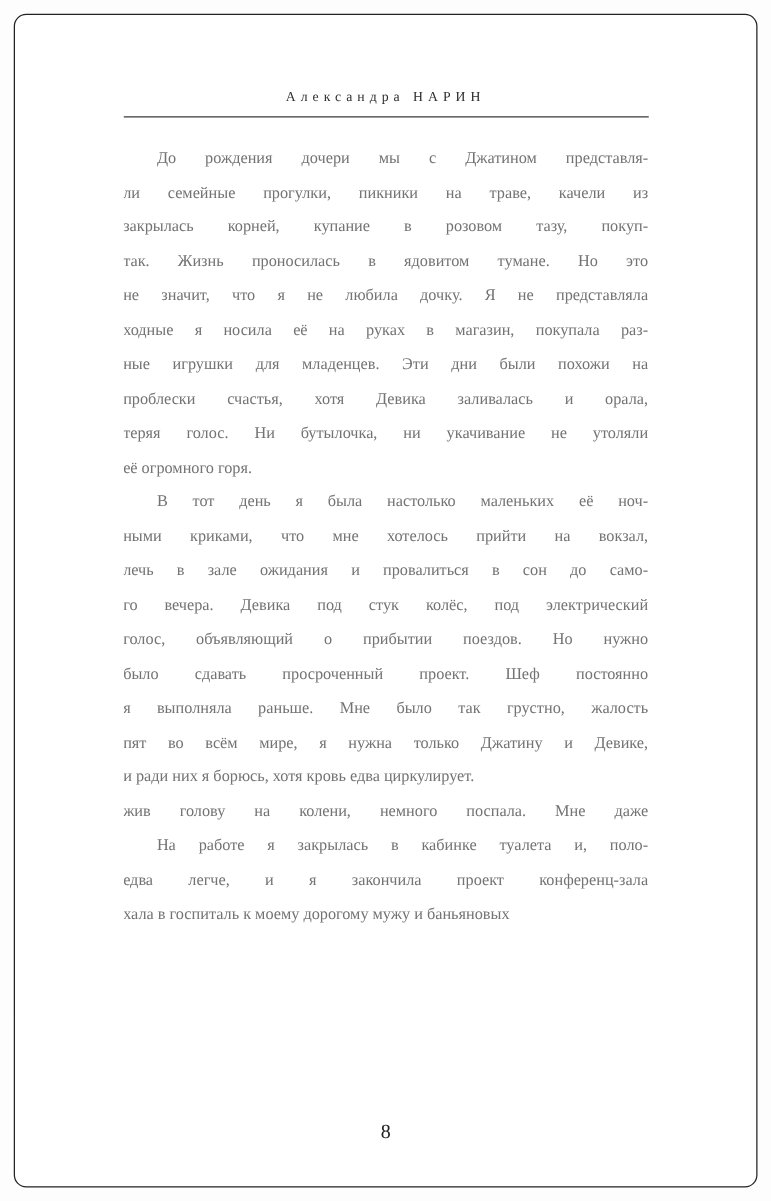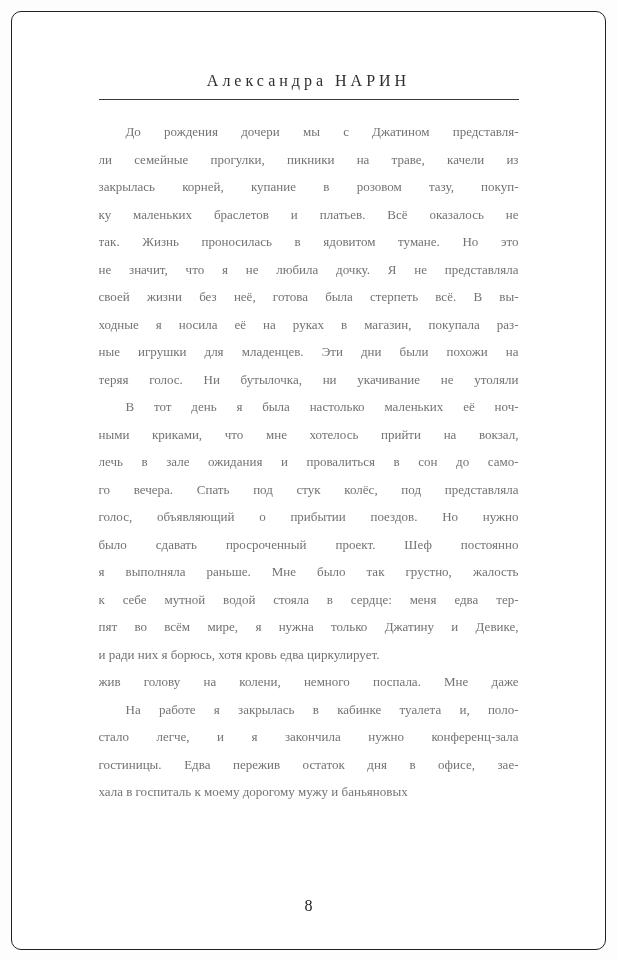--- a/index.html
+++ b/index.html
@@ -21,21 +21,21 @@
     right: 11px;
     bottom: 11px;
     border: 1.6px solid #222;
     border-radius: 10px;
     background: #ffffff;
     overflow: hidden;
   }
   .running-head {
     margin-top: 60px;
     text-align: center;
-    font-size: 16px;
+    font-size: 11px;
     letter-spacing: 4px;
     color: #2e2e2e;
   }
   .header-rule {
     width: 420px;
     border: none;
     border-top: 1.3px solid #3a3a3a;
     margin: 9px auto 0 auto;
   }
   .text-body {
@@ -76,45 +76,43 @@
   <header>
     <div class="running-head">Александра НАРИН</div>
     <hr class="header-rule">
   </header>
 
   <main class="text-body" id="text-body">
       <div class="paragraph">
         <div class="line first">До рождения дочери мы с Джатином представля-</div>
         <div class="line">ли семейные прогулки, пикники на траве, качели из</div>
         <div class="line">закрылась корней, купание в розовом тазу, покуп-</div>
-        <div class="line">ку маленьких браслетов и платьев. Всё оказалось не</div>
         <div class="line">так. Жизнь проносилась в ядовитом тумане. Но это</div>
         <div class="line">не значит, что я не любила дочку. Я не представляла</div>
-        <div class="line">своей жизни без неё, готова была стерпеть всё. В вы-</div>
         <div class="line">ходные я носила её на руках в магазин, покупала раз-</div>
         <div class="line">ные игрушки для младенцев. Эти дни были похожи на</div>
+        <div class="line">проблески счастья, хотя Девика заливалась и орала,</div>
         <div class="line">теряя голос. Ни бутылочка, ни укачивание не утоляли</div>
+        <div class="line last">её огромного горя.</div>
       </div>
       <div class="paragraph">
         <div class="line first">В тот день я была настолько маленьких её ноч-</div>
         <div class="line">ными криками, что мне хотелось прийти на вокзал,</div>
         <div class="line">лечь в зале ожидания и провалиться в сон до само-</div>
-        <div class="line">го вечера. Спать под стук колёс, под представляла</div>
+        <div class="line">го вечера. Девика под стук колёс, под электрический</div>
         <div class="line">голос, объявляющий о прибытии поездов. Но нужно</div>
         <div class="line">было сдавать просроченный проект. Шеф постоянно</div>
         <div class="line">я выполняла раньше. Мне было так грустно, жалость</div>
-        <div class="line">к себе мутной водой стояла в сердце: меня едва тер-</div>
         <div class="line">пят во всём мире, я нужна только Джатину и Девике,</div>
         <div class="line last">и ради них я борюсь, хотя кровь едва циркулирует.</div>
       </div>
       <div class="paragraph">
         <div class="line">жив голову на колени, немного поспала. Мне даже</div>
         <div class="line first">На работе я закрылась в кабинке туалета и, поло-</div>
-        <div class="line">стало легче, и я закончила нужно конференц-зала</div>
-        <div class="line">гостиницы. Едва пережив остаток дня в офисе, зае-</div>
+        <div class="line">едва легче, и я закончила проект конференц-зала</div>
         <div class="line last">хала в госпиталь к моему дорогому мужу и баньяновых</div>
       </div>
     </main>
 
   <footer>
     <div class="page-number">8</div>
   </footer>
 </div>
 
 </body></html>

